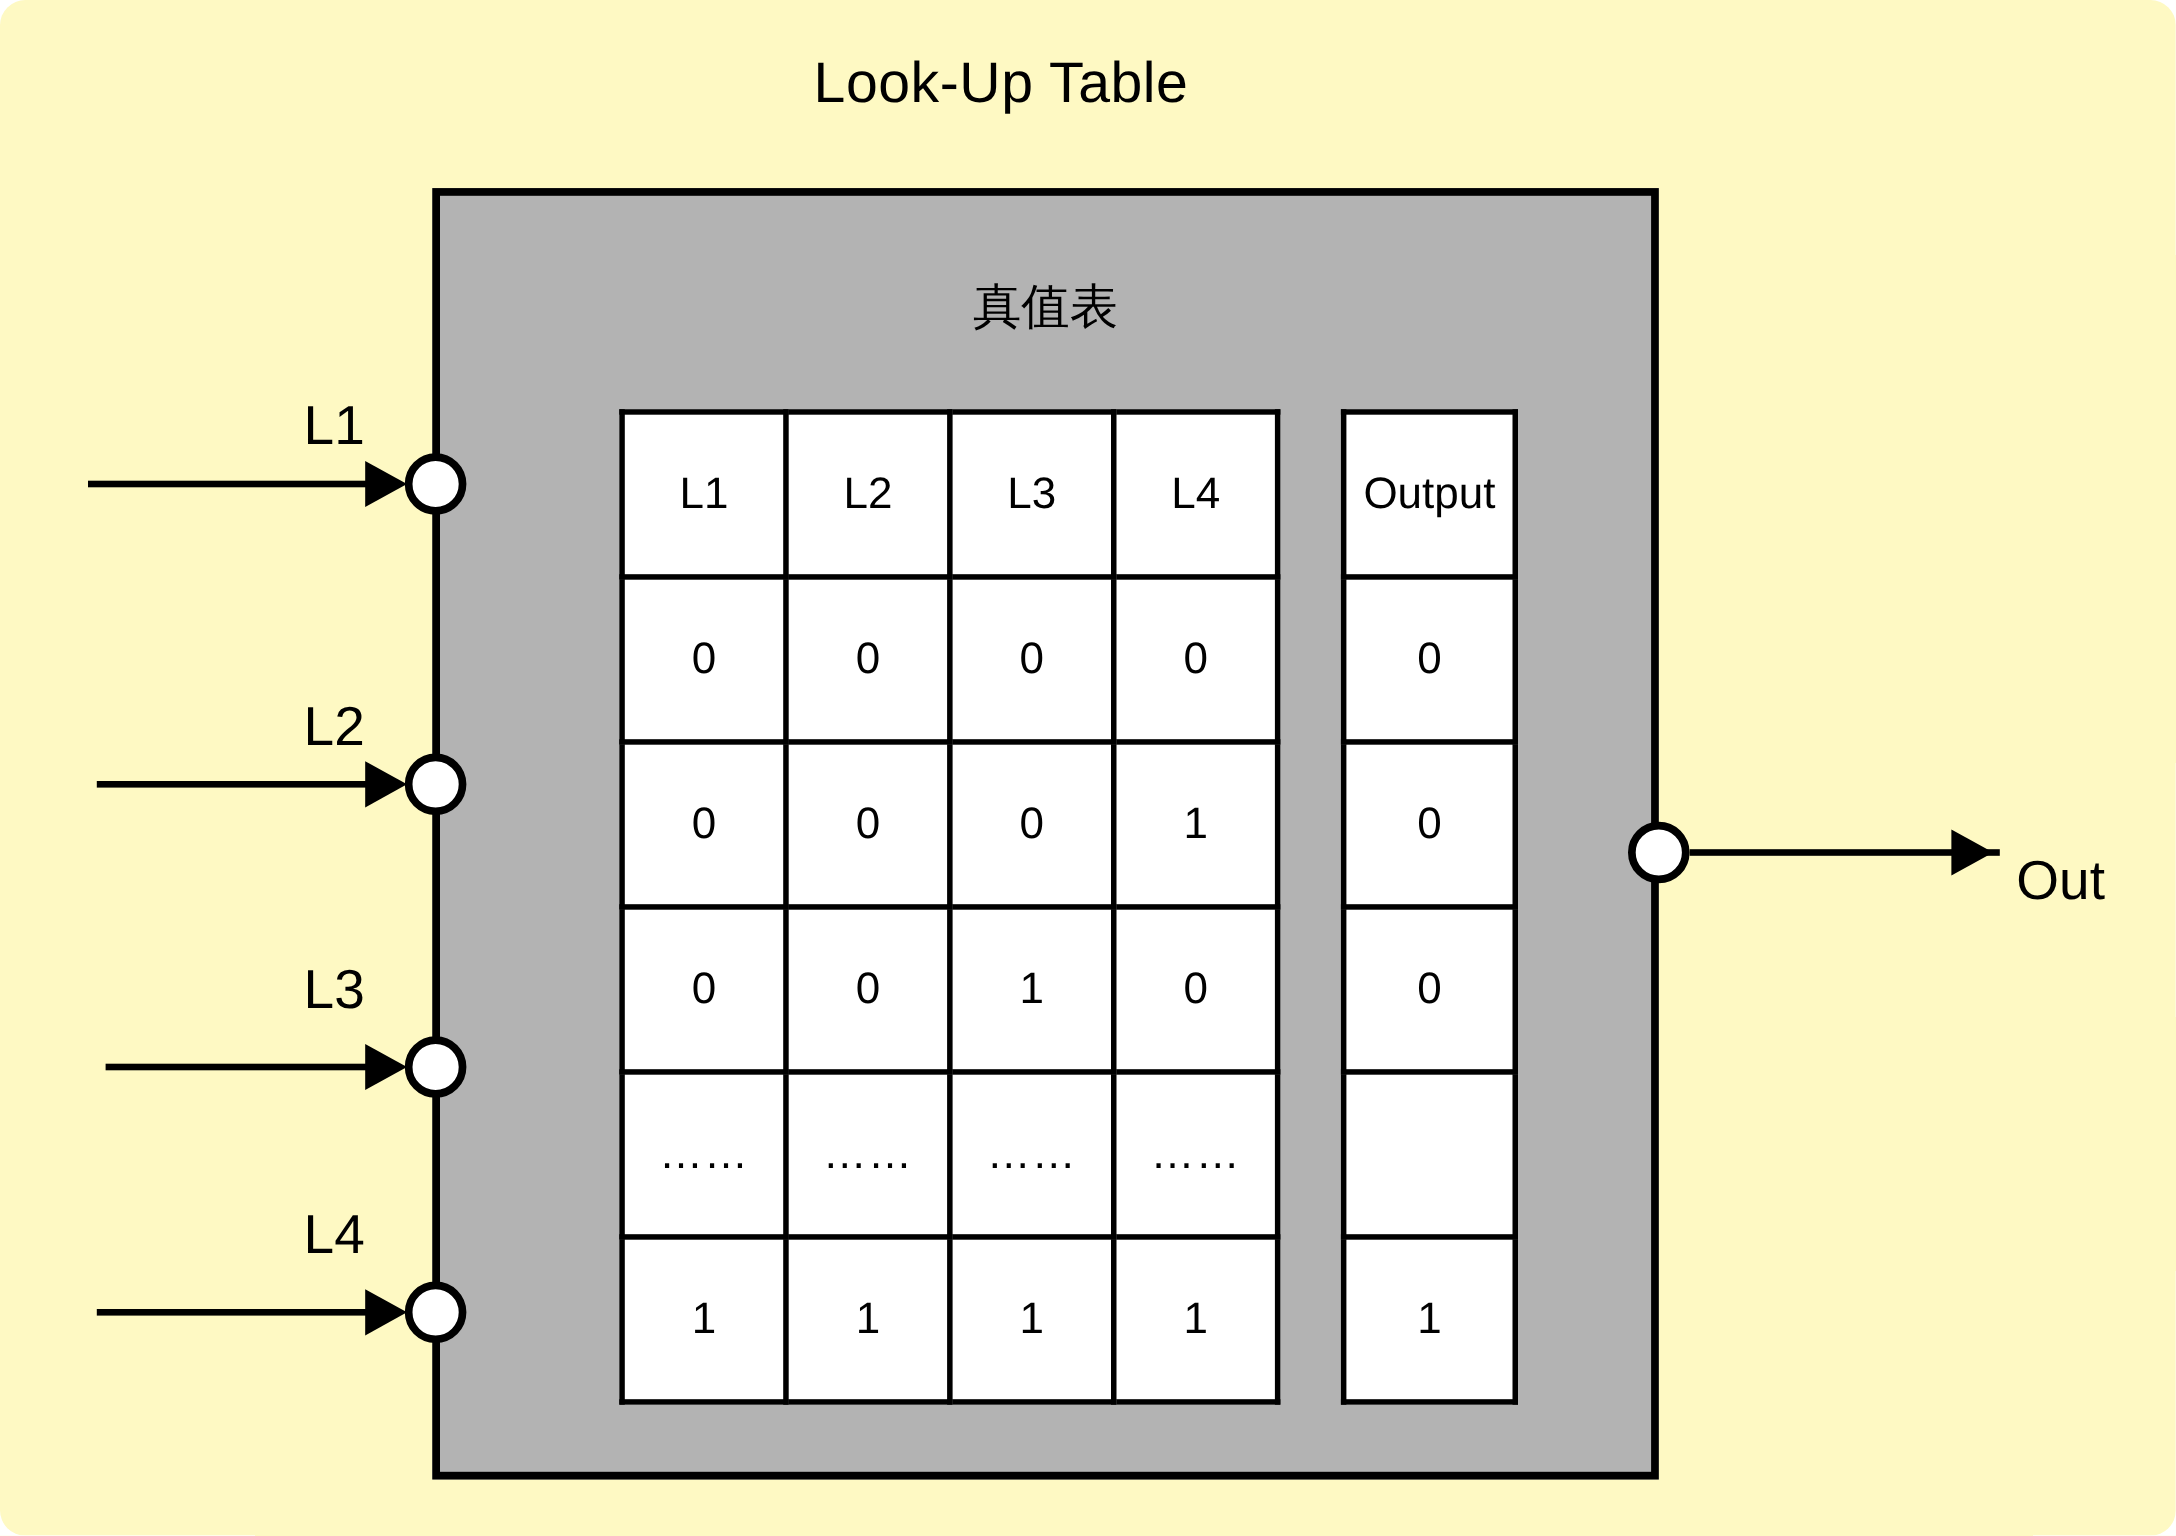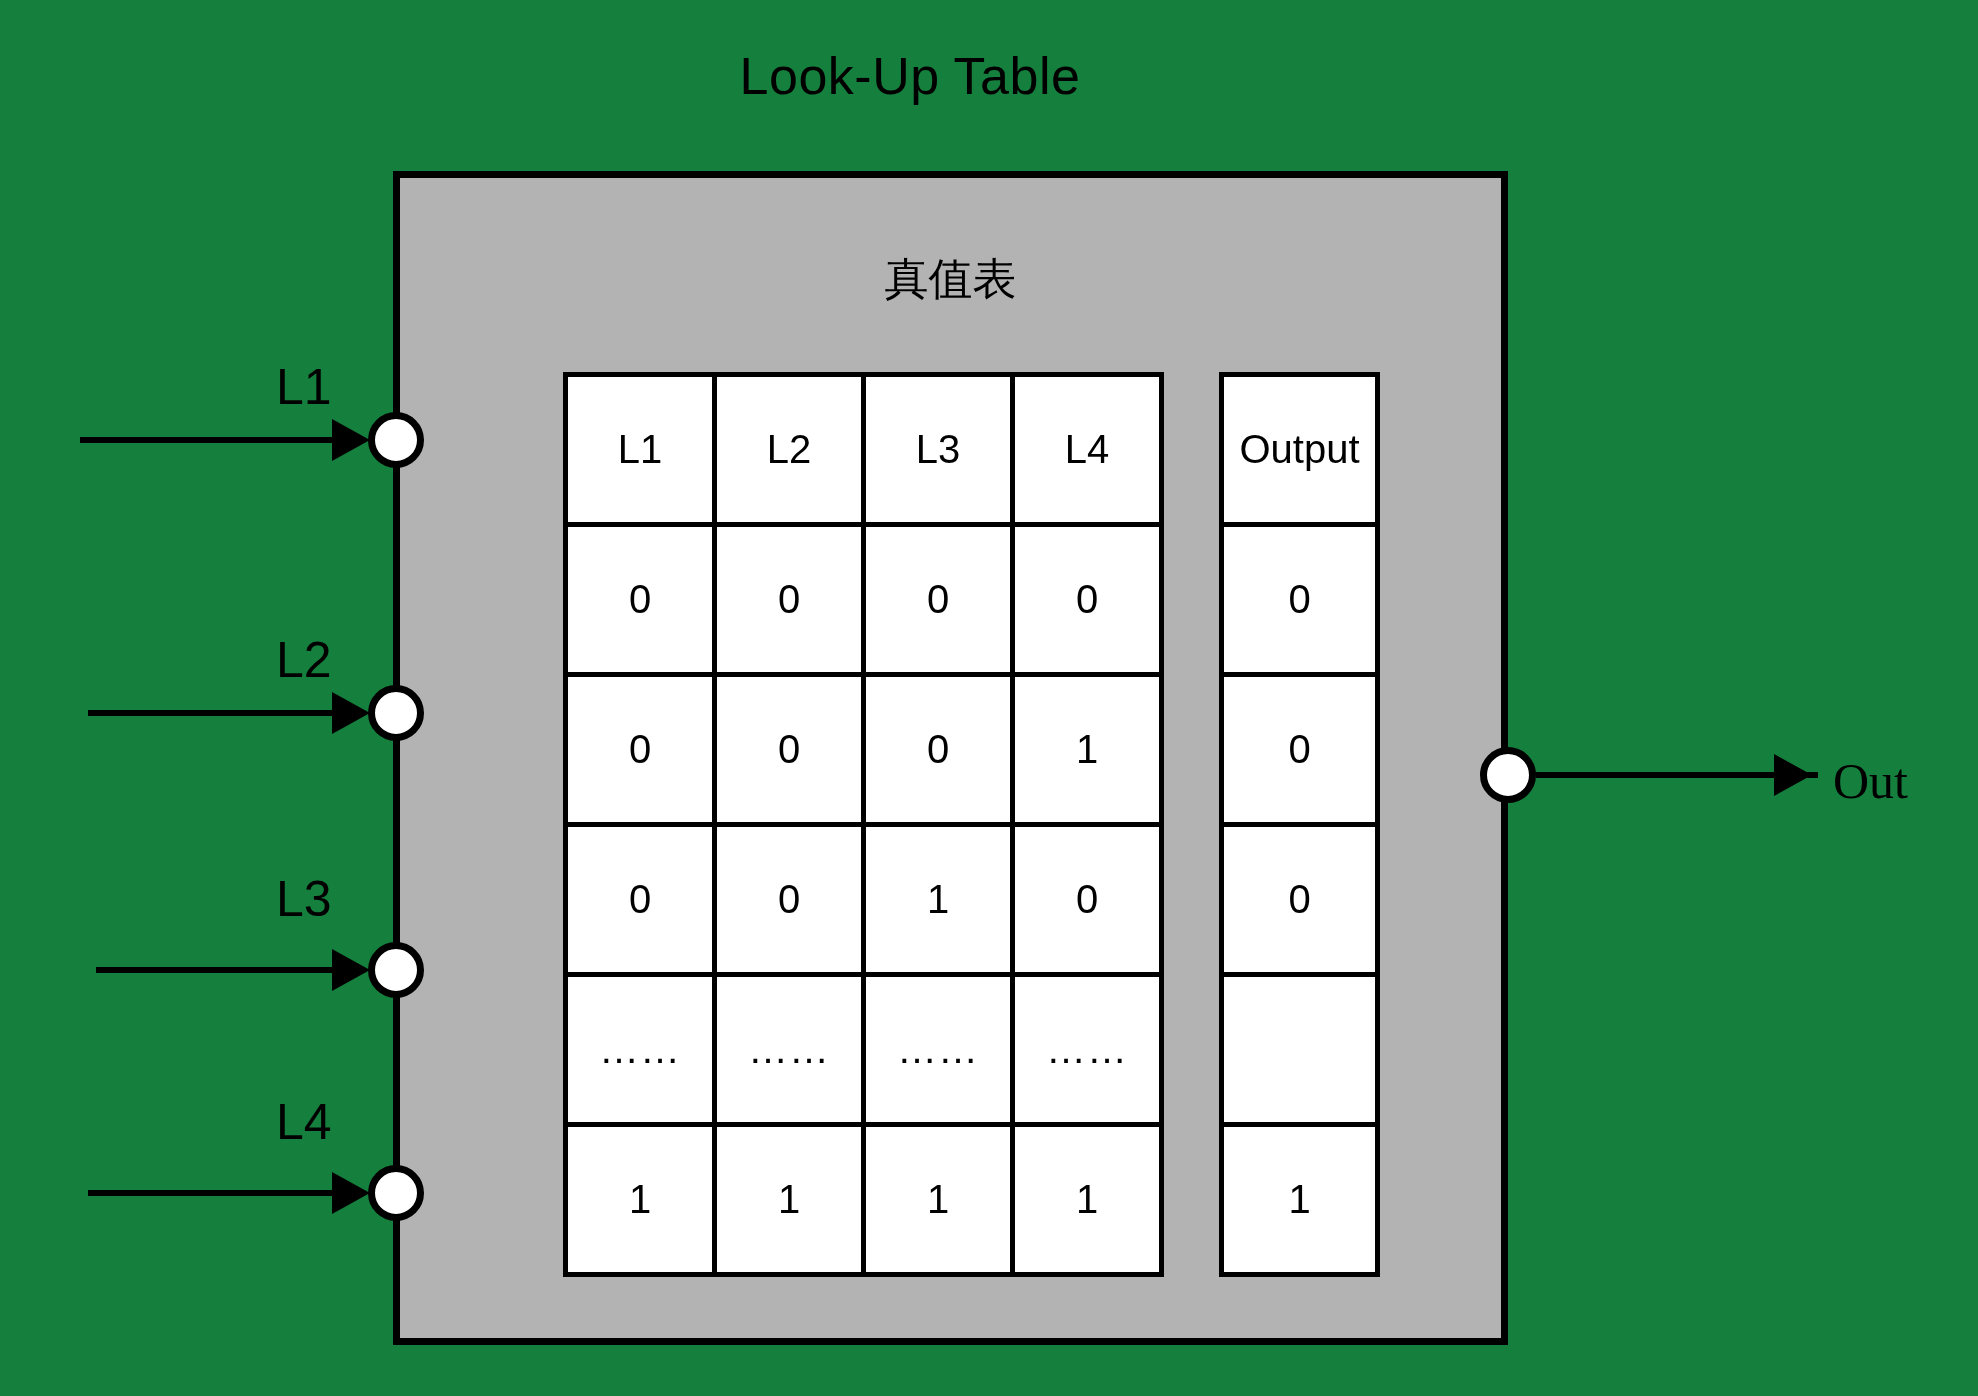--- a/index.html
+++ b/index.html
@@ -7,22 +7,23 @@
     padding: 0;
     background: #ffffff;
   }
   body {
     font-family: "Liberation Sans", "DejaVu Sans", sans-serif;
   }
   #stage {
     position: relative;
     width: 1978px;
     height: 1396px;
-    background: #15803d;
+    background: #fef9c3;
     overflow: hidden;
+    border-radius: 23px;
   }
 
   
   #diagram-title {
     position: absolute;
     left: 0;
     top: 46px;
     width: 1820px;
     text-align: center;
     font-size: 52px;
@@ -238,15 +239,15 @@
           </tr>
         </tbody>
       </table>
 
     </div>
   </div>
 
   <div class="pin" style="left:1480px; top:747px;"></div>
   <div class="wire" style="left:1536px; top:772px; width:282px;"></div>
   <div class="arrowhead" style="left:1774px; top:754px;"></div>
-  <div id="out-label" style="left:1833px; top:752px;font-family:Liberation Serif, serif;">Out</div>
+  <div id="out-label" style="left:1833px; top:771px;">Out</div>
 
 </div>
 
 </body></html>

